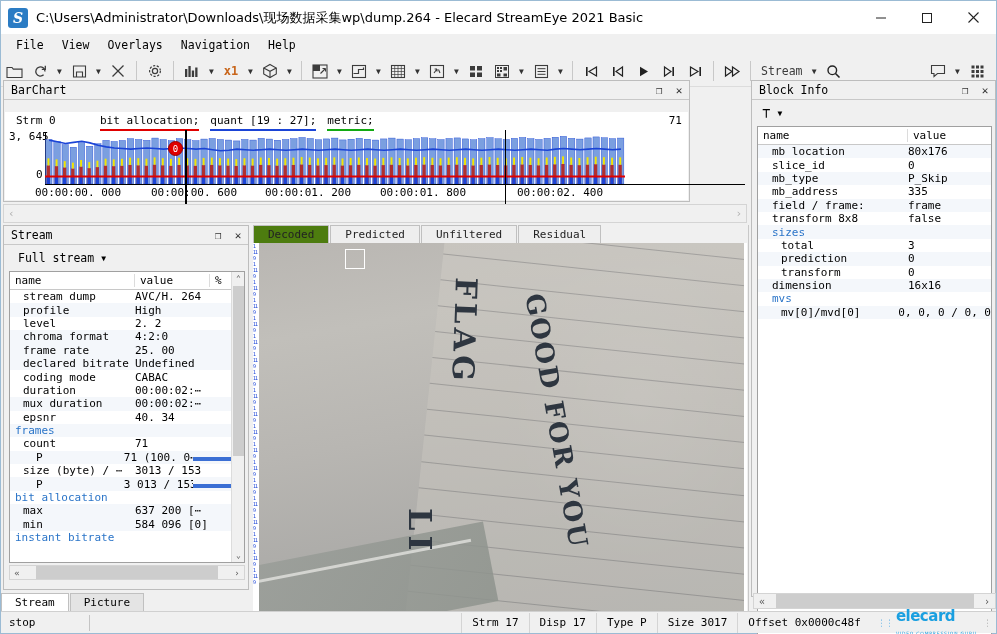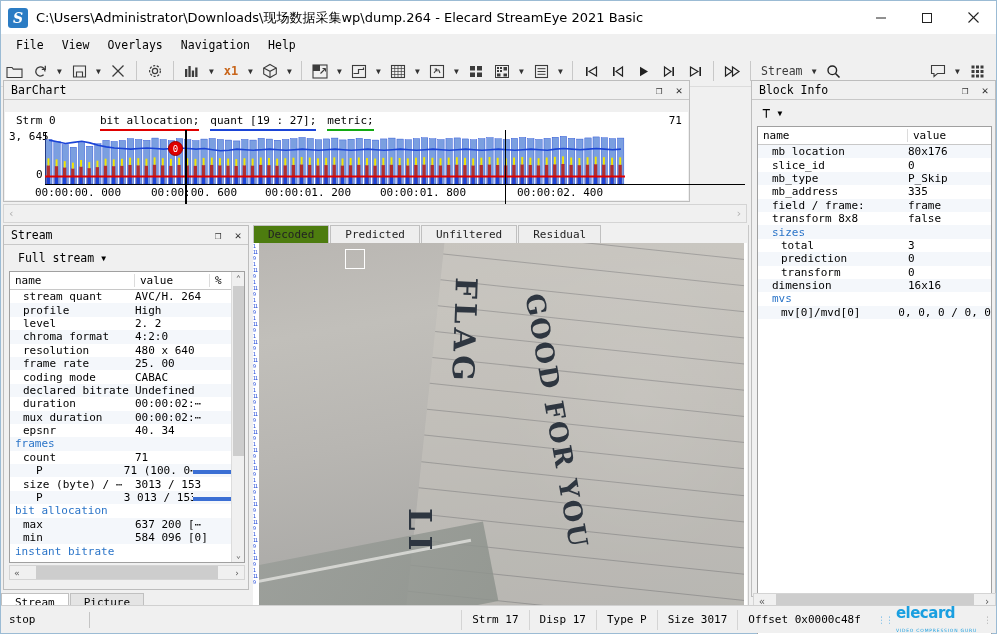--- a/index.html
+++ b/index.html
@@ -315,21 +315,21 @@
 
   
   .vsplit {
     position: absolute; left: 746px; top: 224px; width: 4px; height: 386px;
     background: #f0f0f0;
   }
   .vsplit-line { position: absolute; left: 1px; top: 0; width: 1px; height: 100%; background: #c8c8c8; }
 
   
   .statusbar {
-    position: absolute; left: 0; bottom: 0; width: 995px; height: 28px;
+    position: absolute; left: 0; bottom: 0; width: 995px; height: 22px;
     background: #f0f0f0; border-top: 1px solid #d0d0d0;
     display: flex; align-items: center; font-size: 11px;
   }
   .sb-left { padding-left: 8px; width: 88px; }
   .sb-divider { width: 1px; height: 16px; background: #c4c4c4; }
   .sb-spacer { flex: 1; }
   .sb-cell {
     padding: 0 10px; height: 20px; display: flex; align-items: center;
     border-left: 1px solid #d4d4d4;
   }
@@ -921,57 +921,52 @@
       </div>
     </div>
     <div class="stream-table">
       <div class="th-row">
         <div class="th n">name</div>
         <div class="th v">value</div>
         <div class="th p">%</div>
       </div>
       <div class="tbl-rows" id="stream-rows">
           <div class="trow">
-            <div class="c1 ind1">stream quant</div>
+            <div class="c1 ind1">stream dump</div>
             <div class="c2">AVC/H. 264</div>
             <div class="c3"></div>
           </div>
           <div class="trow alt">
             <div class="c1 ind1">profile</div>
             <div class="c2">High</div>
             <div class="c3"></div>
           </div>
           <div class="trow">
             <div class="c1 ind1">level</div>
             <div class="c2">2. 2</div>
             <div class="c3"></div>
           </div>
           <div class="trow alt">
             <div class="c1 ind1">chroma format</div>
             <div class="c2">4:2:0</div>
             <div class="c3"></div>
           </div>
-          <div class="trow">
-            <div class="c1 ind1">resolution</div>
-            <div class="c2">480 x 640</div>
-            <div class="c3"></div>
-          </div>
           <div class="trow alt">
             <div class="c1 ind1">frame rate</div>
             <div class="c2">25. 00</div>
             <div class="c3"></div>
           </div>
+          <div class="trow alt">
+            <div class="c1 ind1">declared bitrate</div>
+            <div class="c2">Undefined</div>
+            <div class="c3"></div>
+          </div>
           <div class="trow">
             <div class="c1 ind1">coding mode</div>
             <div class="c2">CABAC</div>
-            <div class="c3"></div>
-          </div>
-          <div class="trow alt">
-            <div class="c1 ind1">declared bitrate</div>
-            <div class="c2">Undefined</div>
             <div class="c3"></div>
           </div>
           <div class="trow">
             <div class="c1 ind1">duration</div>
             <div class="c2">00:00:02:⋯</div>
             <div class="c3"></div>
           </div>
           <div class="trow alt">
             <div class="c1 ind1">mux duration</div>
             <div class="c2">00:00:02:⋯</div>

